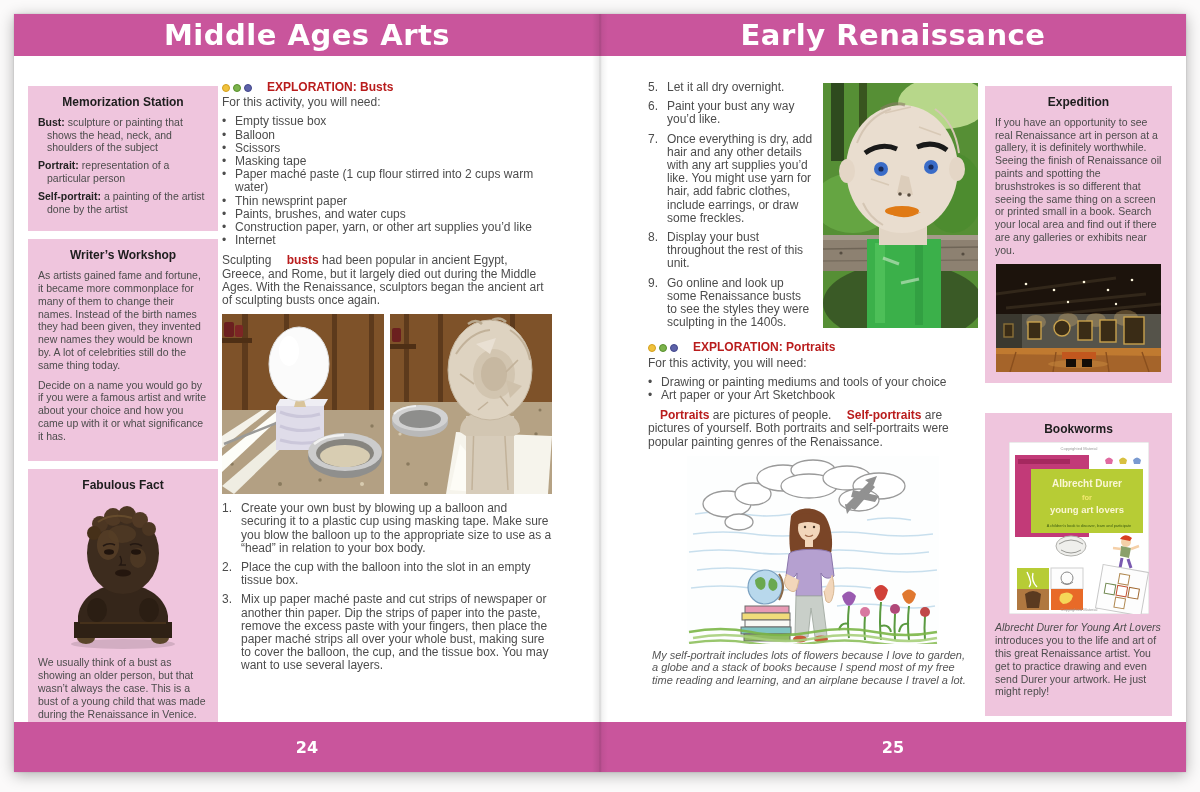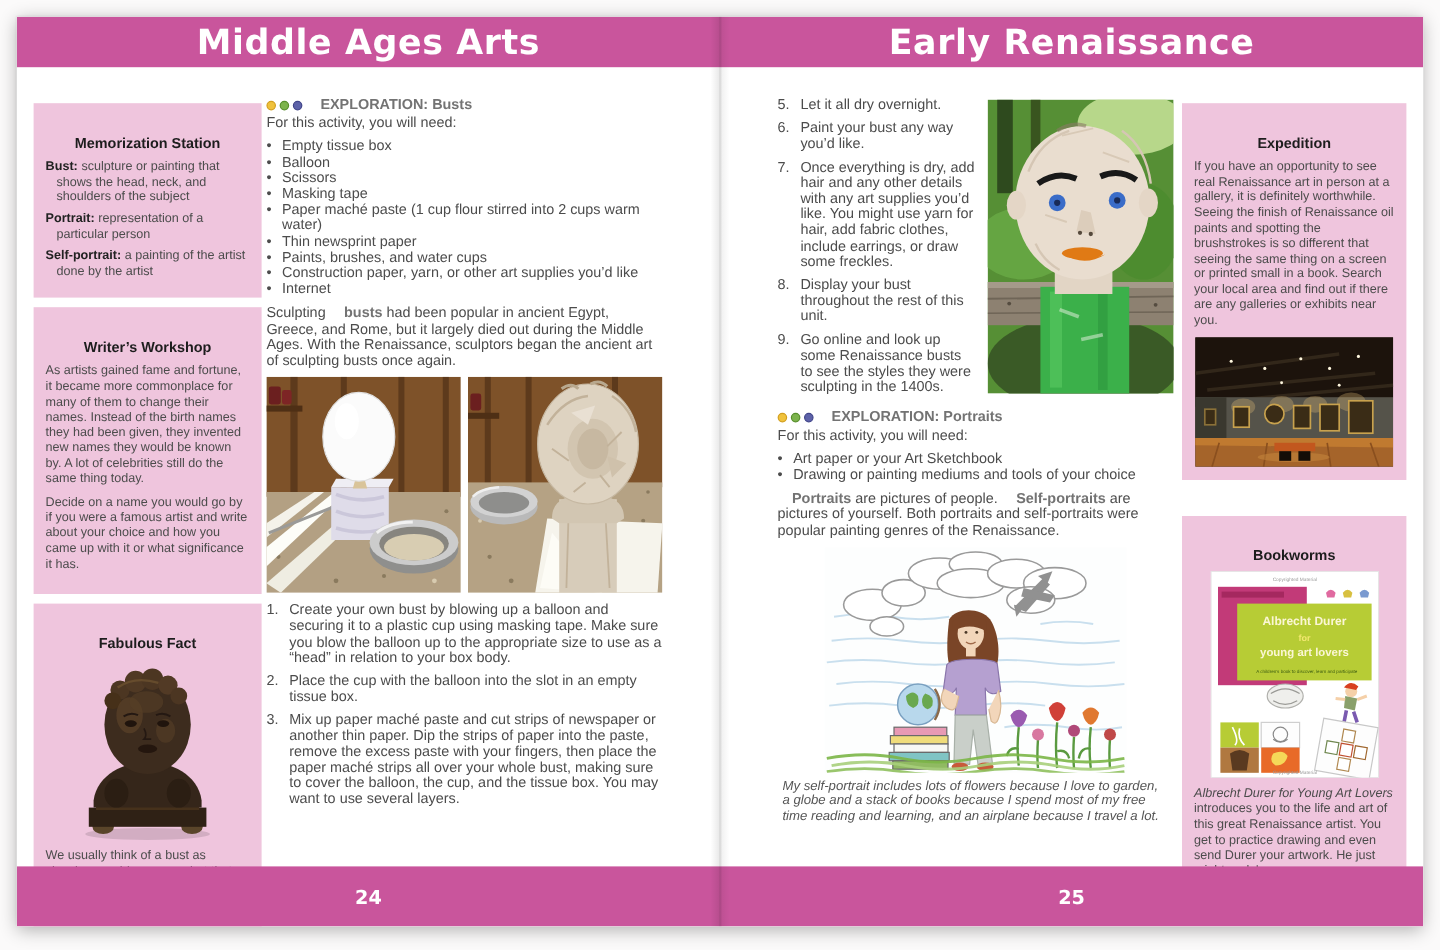--- a/index.html
+++ b/index.html
@@ -12,21 +12,21 @@
     background:linear-gradient(to right, rgba(0,0,0,0) 0%, rgba(0,0,0,.08) 42%, rgba(0,0,0,.16) 50%, rgba(0,0,0,.05) 62%, rgba(0,0,0,0) 100%); }
   .header-bar { position:absolute; top:0; left:0; right:0; height:42px; background:#c9559c; display:flex; align-items:center; justify-content:center; }
   .header-title { color:#fff; font-size:29px; font-weight:800; letter-spacing:.5px; font-family:"DejaVu Sans", sans-serif; }
   .footer-bar { position:absolute; bottom:0; left:0; right:0; height:50px; background:#c9559c; display:flex; justify-content:center; align-items:flex-start; padding-top:16px; }
   .page-num { color:#fff; font-weight:bold; font-size:16px; font-family:"DejaVu Sans", sans-serif; }
 
   
   .sidebar { position:absolute; top:72px; display:flex; flex-direction:column; }
   .sidebar-left  { left:14px;  width:190px; gap:8px; }
   .sidebar-right { left:385px; width:187px; gap:30px; }
-  .pink-box { background:#efc5dd; padding:27px 10px 11px 10px; font-size:10.5px; line-height:12.8px; }
+  .pink-box { background:#efc5dd; padding:10px 10px 11px 10px; font-size:10.5px; line-height:12.8px; }
   .box-title { text-align:center; font-weight:bold; font-size:12px; color:#1d1d1d; margin-bottom:7px; font-family:"Liberation Sans", sans-serif; }
   .term { padding-left:9px; text-indent:-9px; margin-bottom:5px; }
   .term b { margin-right:3px; color:#222; }
   .side-p { margin-bottom:7px; }
   .side-img { display:block; margin:2px auto 6px auto; }
   .book-note i { }
 
   
   .main-col { position:absolute; top:58px; bottom:50px; width:330px; padding-top:9px; font-size:12px; line-height:13.2px; }
   .main-left { left:208px; }
@@ -34,21 +34,21 @@
   .expl-head { font-weight:bold; color:#1f1f1f; font-size:12px; margin-bottom:2px; }
   .dot { display:inline-block; width:8px; height:8px; border-radius:50%; margin-right:3px; vertical-align:-1px; }
   .dy { background:#f0c23c; border:1px solid #d39f1e; }
   .dg { background:#7cb34c; border:1px solid #578f2c; }
   .dp { background:#5d62a8; border:1px solid #41458a; }
   .intro { margin-bottom:6px; }
   .bullets { margin-bottom:7px; }
   .bullet { padding-left:13px; text-indent:-13px; }
   .bullet .b { display:inline-block; width:13px; text-indent:0; }
   .para { margin-bottom:7px; }
-  .para b, .expl-head b { color:#737373;padding-left:12px; }
+  .para b, .expl-head b { color:#b91c1c;padding-left:12px; }
   .photo-row { display:flex; gap:6px; margin:2px 0 8px 0; }
   .step { padding-left:19px; text-indent:-19px; margin-bottom:6px; }
   .step .num { display:inline-block; width:19px; text-indent:0; }
   .bust-float { float:right; margin:2px 0 6px 9px; }
   .clear { clear:both; }
   .drawing { display:block; margin:4px auto 5px auto; }
   .caption { font-style:italic; font-size:11px; line-height:12.6px; color:#555; padding:0 4px; }
   .gallery-img { display:block; margin:4px auto 0 auto; }
   .cover-img { display:block; margin:0 auto 7px auto; background:#fff; }
 </style>
@@ -282,22 +282,22 @@
         <div class="clear"></div>
       </div>
 
       <div class="expl-head" style="margin-top:6px;">
         <span class="dot dy"></span><span class="dot dg"></span><span class="dot dp"></span><b>EXPLORATION: Portraits</b>
       </div>
       <p class="intro">For this activity, you will need:</p>
 
       <div class="bullets">
 
-      <p class="bullet"><span class="b">•</span><span>Art paper or your Art Sketchbook</span></p>
-          <p class="bullet"><span class="b">•</span><span>Drawing or painting mediums and tools of your choice</span></p>
+      <p class="bullet"><span class="b">•</span><span>Drawing or painting mediums and tools of your choice</span></p>
+          <p class="bullet"><span class="b">•</span><span>Art paper or your Art Sketchbook</span></p>
         </div>
 
       <p class="para"><b>Portraits</b><span> are pictures of people. </span><b>Self-portraits</b><span> are pictures of yourself. Both portraits and self-portraits were popular painting genres of the Renaissance.</span></p>
 
       <svg class="drawing" width="252" height="188" viewBox="0 0 252 188">
         <rect width="252" height="188" fill="#fdfefe"></rect>
         <g stroke="#bcd8ea" stroke-width="1.6" fill="none" opacity=".8">
           <path d="M6,78 q30,-4 60,0 t60,0 t60,0 t60,0"></path>
           <path d="M2,96 q30,-4 60,0 t60,0 t60,0 t60,0"></path>
           <path d="M10,114 q30,-4 60,0 t60,0 t60,0 t60,0"></path>

